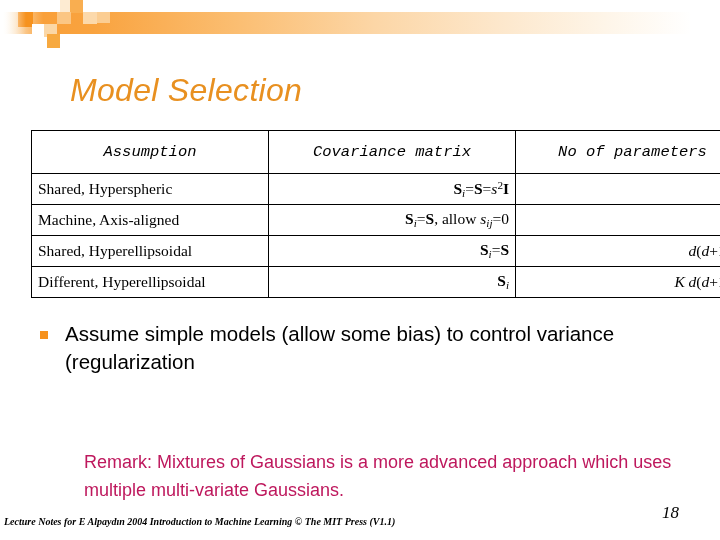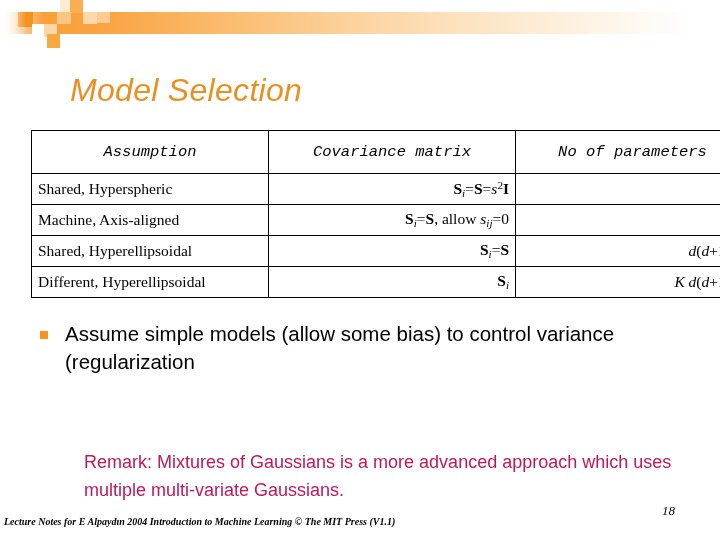--- a/index.html
+++ b/index.html
@@ -152,21 +152,21 @@
     font-size: 10px;
     color: #000000;
     white-space: nowrap;
   }
   #page-number {
     position: absolute;
     left: 662px;
     top: 503px;
     font-family: "Liberation Serif", serif;
     font-style: italic;
-    font-size: 13px;
+    font-size: 17px;
     color: #000000;
   }
 </style>
 </head>
 <body>
 
 <div id="banner-area">
   <div class="banner-bar"></div>
   <div class="sq sq-d"></div>
   <div class="sq sq-f"></div>

